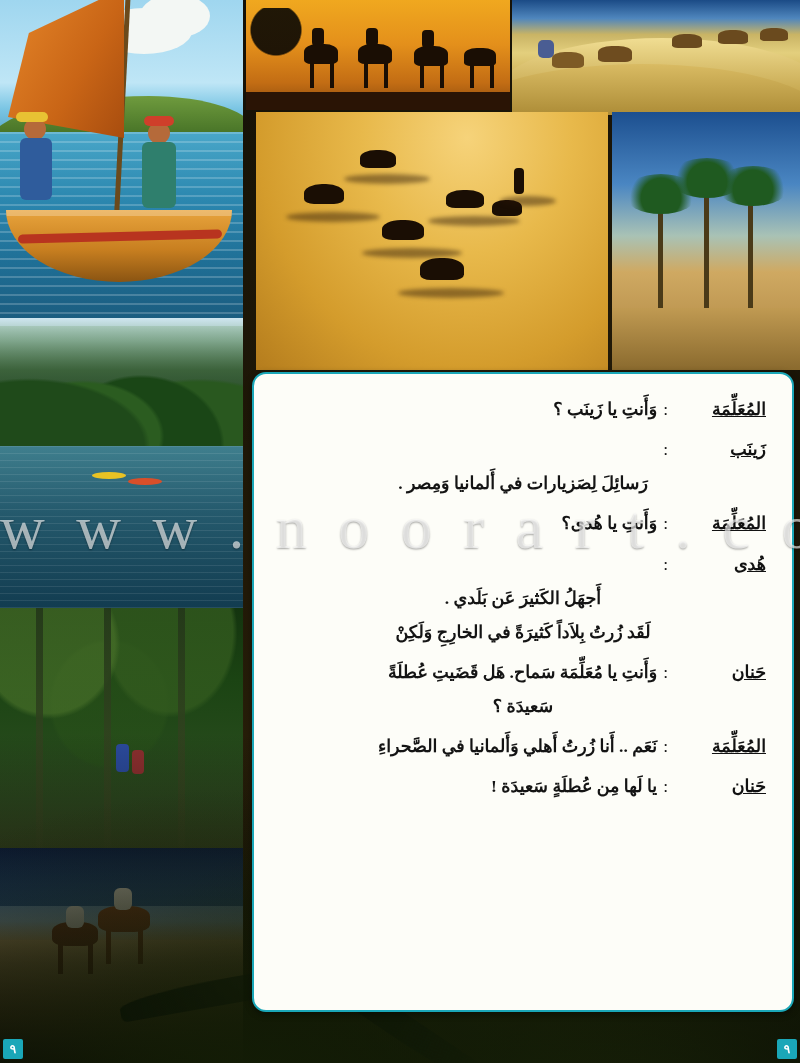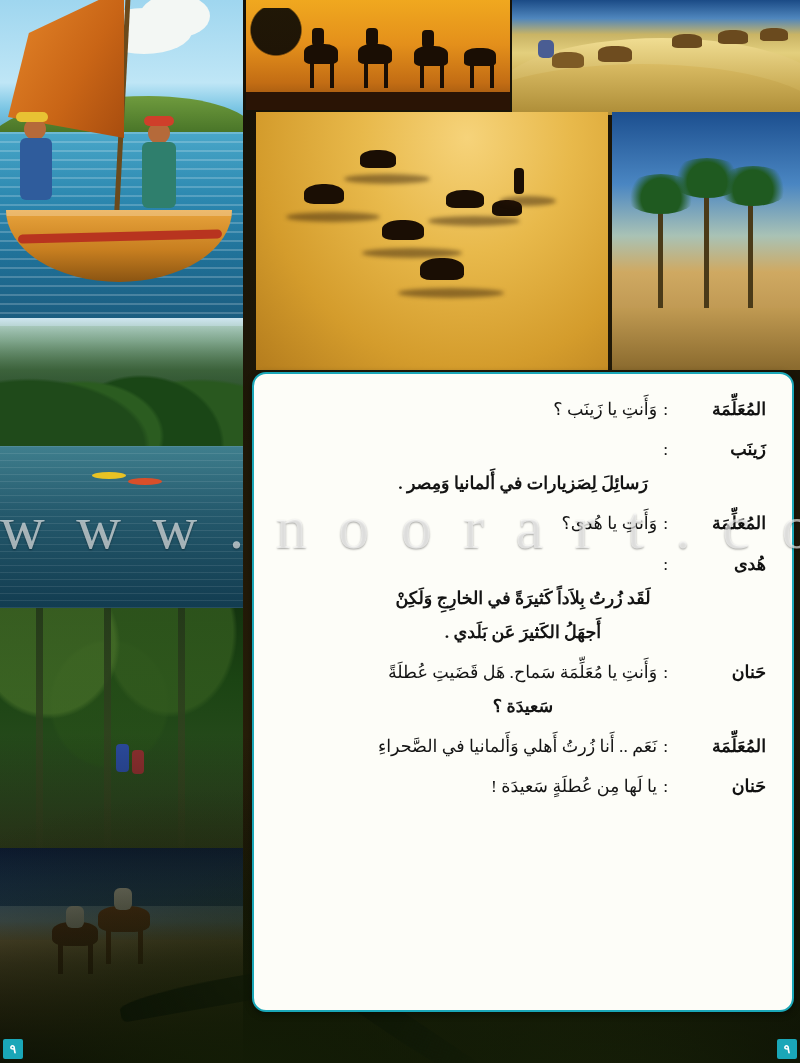--- a/index.html
+++ b/index.html
@@ -212,26 +212,27 @@
     color: #141414;
     line-height: 1.55;
   }
   .speaker {
     flex: 0 0 auto;
     min-width: 92px;
     text-align: right;
     white-space: nowrap;
     font-weight: 700;
     color: #121212;
+    text-decoration: underline;
   }
   .colon { flex: 0 0 auto; padding: 0 6px; }
   .utt {
     flex: 1 1 auto;
     text-align: right;
-    font-weight: 400;
+    font-weight: 700;
   }
   .cont {
     margin: -6px 0 13px 0;
     text-align: center;
     font-size: 17.5px;
     font-weight: 700;
     color: #141414;
     line-height: 1.55;
   }
   .cont.center { text-align: center; }
@@ -401,22 +402,22 @@
         <div class="cont center">رَسائِلَ لِصَزيارات في أَلمانيا وَمِصر .</div>
         <div class="line">
           <span class="speaker">المُعَلِّمَة</span>
           <span class="colon">:</span>
           <span class="utt">وَأَنتِ يا هُدى؟</span>
         </div>
         <div class="line">
           <span class="speaker">هُدى</span>
           <span class="colon">:</span>
         </div>
+        <div class="cont center">أَجهَلُ الكَثيرَ عَن بَلَدي .</div>
         <div class="cont center">لَقَد زُرتُ بِلاَداً كَثيرَةً في الخارِجِ وَلَكِنْ</div>
-        <div class="cont center">أَجهَلُ الكَثيرَ عَن بَلَدي .</div>
         <div class="line">
           <span class="speaker">حَنان</span>
           <span class="colon">:</span>
           <span class="utt">وَأَنتِ يا مُعَلِّمَة سَماح. هَل قَضَيتِ عُطلَةً</span>
         </div>
         <div class="cont center">سَعيدَة ؟</div>
         <div class="line">
           <span class="speaker">المُعَلِّمَة</span>
           <span class="colon">:</span>
           <span class="utt">نَعَم .. أَنا زُرتُ أَهلي وَأَلمانيا في الصَّحراءِ</span>

